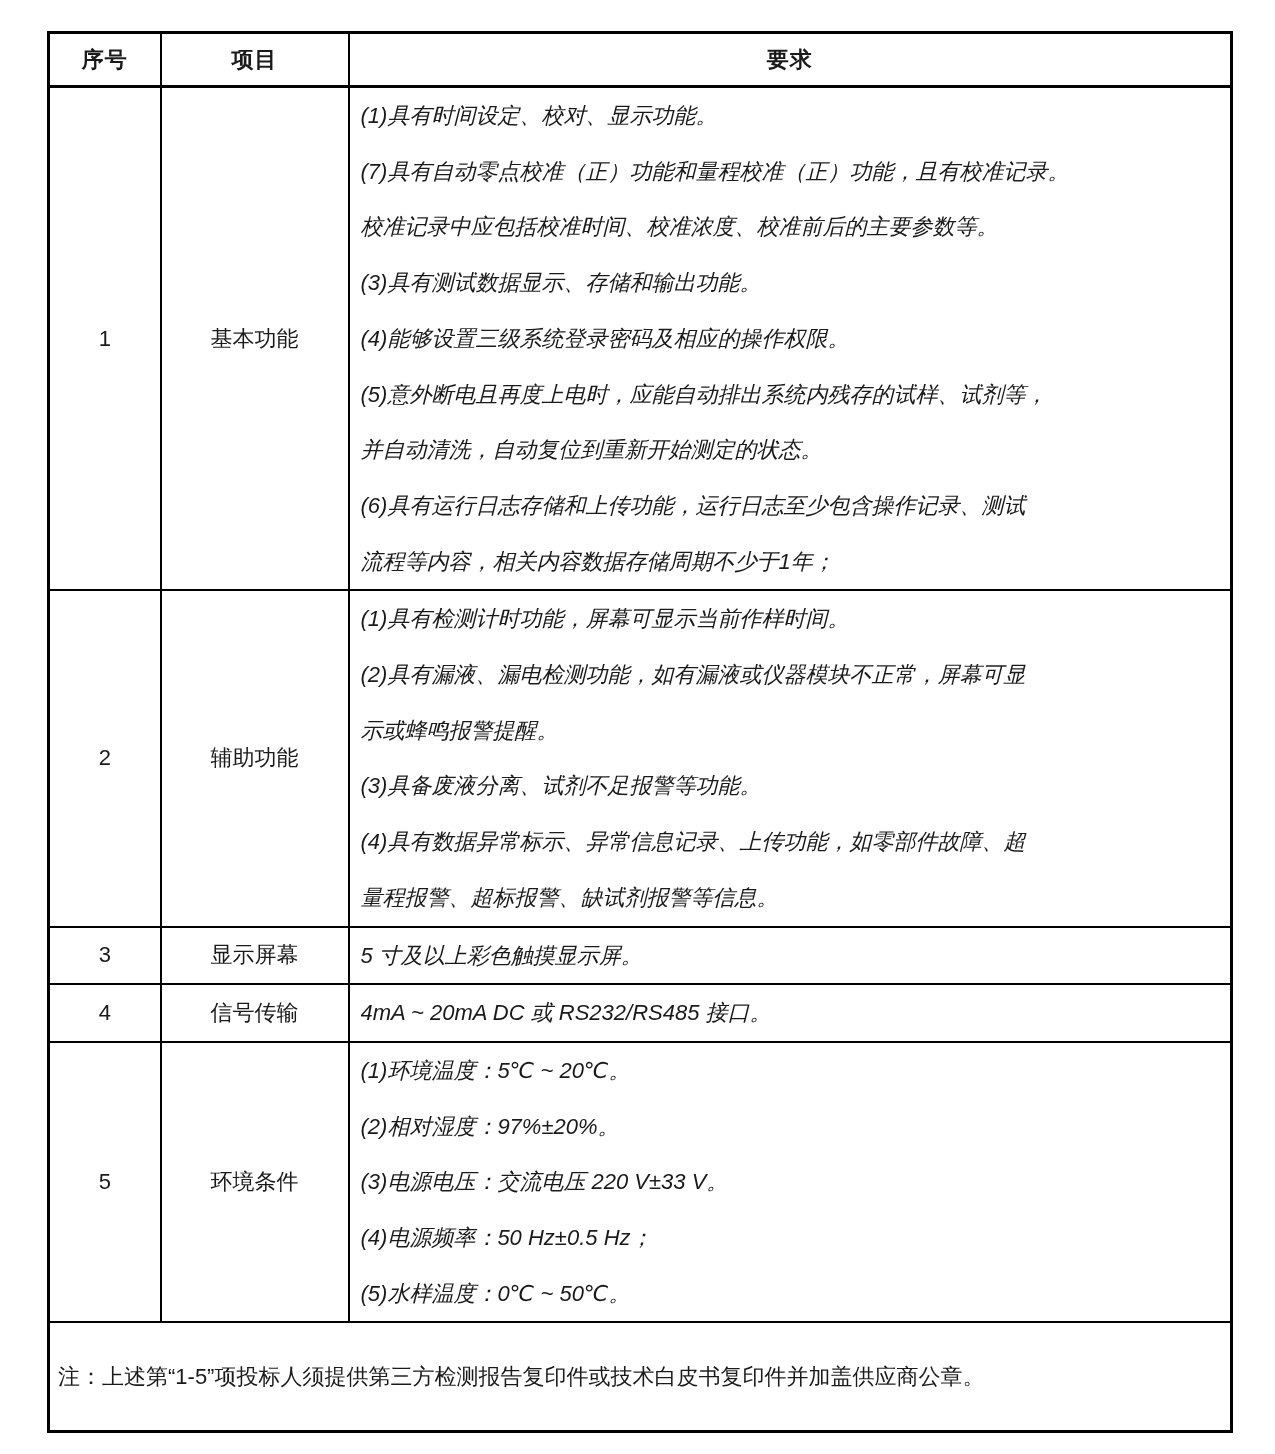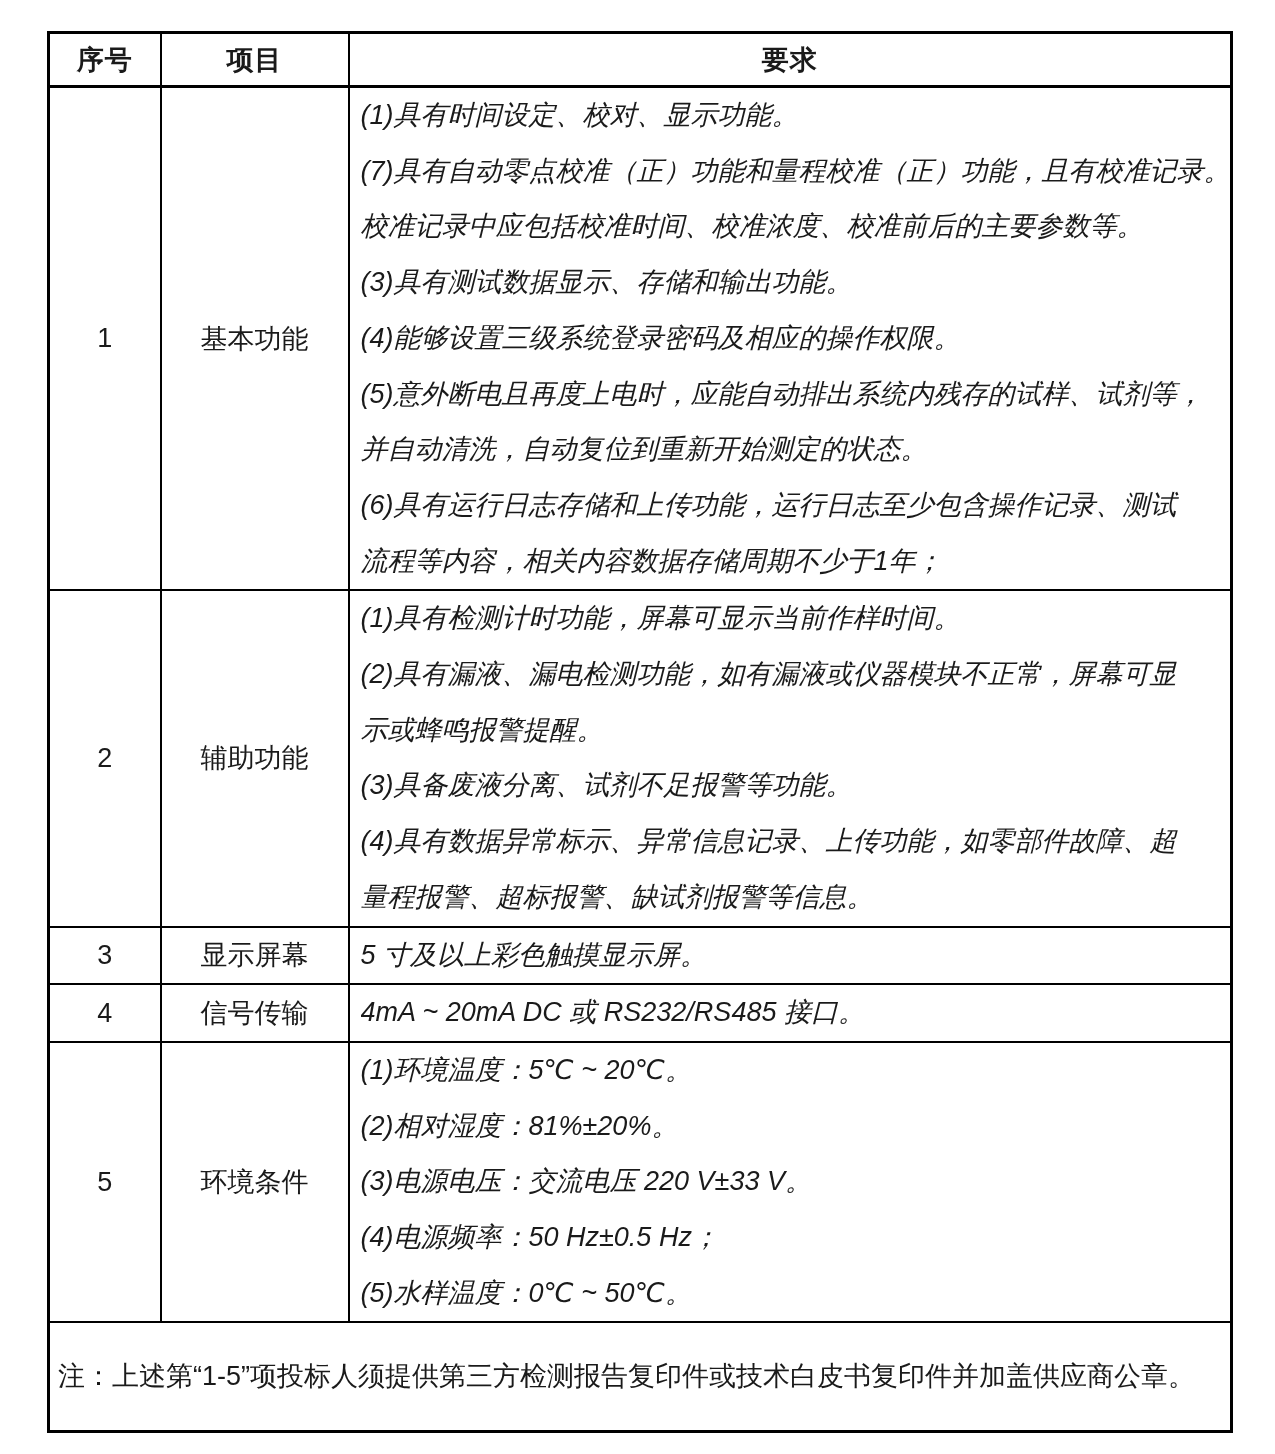--- a/index.html
+++ b/index.html
@@ -24,21 +24,21 @@
   table.req-table {
     border-collapse: collapse;
     table-layout: fixed;
     width: 1183px;
     background: #ffffff;
     border: 3px solid #000000;
   }
   .req-table th,
   .req-table td {
     border: 2px solid #000000;
-    font-size: 27px;
+    font-size: 22px;
     color: #1a1a1a;
     padding: 0;
     background: #ffffff;
   }
   .req-table thead th {
     border-bottom: 3px solid #000000;
     font-weight: 700;
     text-align: center;
     vertical-align: middle;
     height: 51px;
@@ -132,21 +132,21 @@
         <td class="cell-item">信号传输</td>
         <td class="cell-req">
           <span class="req-line">4mA ~ 20mA DC 或 RS232/RS485 接口。</span>
         </td>
       </tr>
       <tr>
         <td class="cell-no">5</td>
         <td class="cell-item">环境条件</td>
         <td class="cell-req">
           <span class="req-line">(1)环境温度：5℃ ~ 20℃。</span>
-          <span class="req-line">(2)相对湿度：81%±20%。</span>
+          <span class="req-line">(2)相对湿度：97%±20%。</span>
           <span class="req-line">(3)电源电压：交流电压 220 V±33 V。</span>
           <span class="req-line">(4)电源频率：50 Hz±0.5 Hz；</span>
           <span class="req-line">(5)水样温度：0℃ ~ 50℃。</span>
         </td>
       </tr>
       <tr>
         <td class="cell-note" colspan="3">注：上述第“1-5”项投标人须提供第三方检测报告复印件或技术白皮书复印件并加盖供应商公章。</td>
       </tr>
     </tbody>
   </table>

